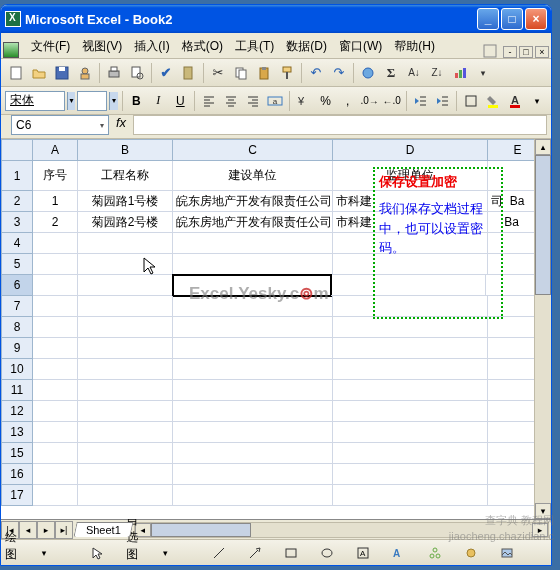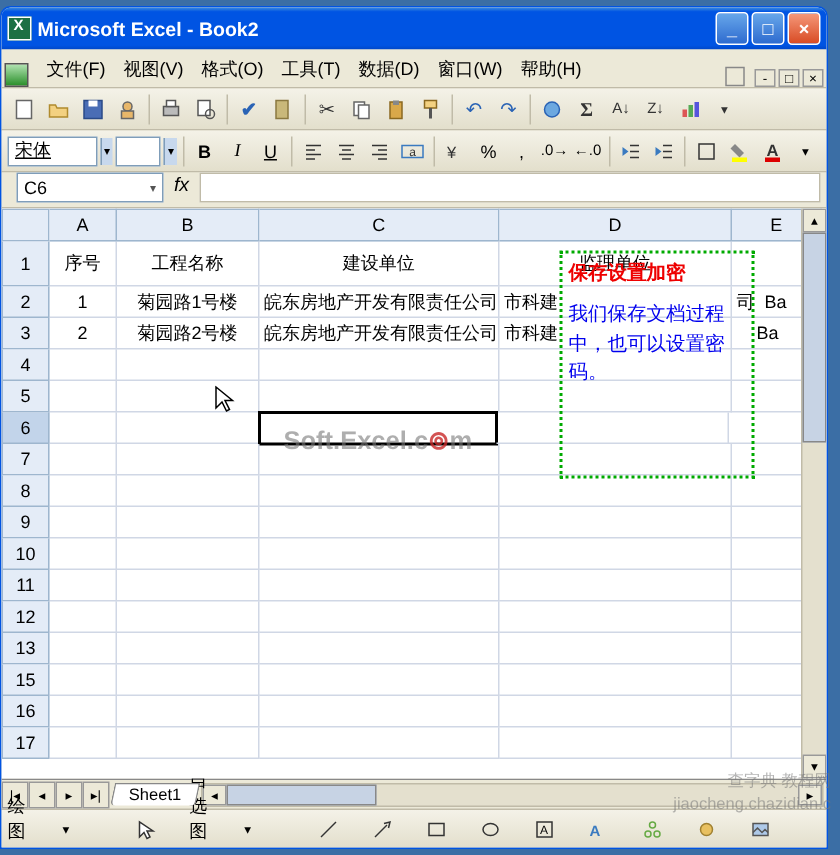--- a/index.html
+++ b/index.html
@@ -113,20 +113,21 @@
       <div class="winbtn min">_</div>
       <div class="winbtn max">□</div>
       <div class="winbtn close">×</div>
     </div>
   </div>
 
   <div class="menubar">
     <div class="docicon"></div>
     <div class="menuitem">文件(F)</div>
     <div class="menuitem">视图(V)</div>
+    <div class="menuitem">插入(I)</div>
     <div class="menuitem">格式(O)</div>
     <div class="menuitem">工具(T)</div>
     <div class="menuitem">数据(D)</div>
     <div class="menuitem">窗口(W)</div>
     <div class="menuitem">帮助(H)</div>
     <div class="spacer"></div>
     <div class="menuq">
       <svg width="14" height="14">
           <rect x="1" y="1" width="12" height="12" fill="none" stroke="#888"></rect>
         </svg>
@@ -467,21 +468,21 @@
       <div class="track"></div>
       <div class="ar">▾</div>
     </div>
 
     <div class="tooltip">
       <div class="t1">保存设置加密</div>
       <div class="t2">我们保存文档过程中，也可以设置密码。</div>
     </div>
 
     <div class="watermark">
-      <span>Soft.Excel.c</span><span class="red">⊚</span><span>m</span>
+      <span>Excel.Yesky.c</span><span class="red">⊚</span><span>m</span>
     </div>
 
     <div class="cursor">
       <svg width="16" height="20">
           <path d="M1 1 L1 15 L5 11 L8 17 L10 16 L7 10 L12 10 Z" fill="white" stroke="black"></path>
         </svg>
     </div>
   </div>
 
   <div class="sheettabs">

